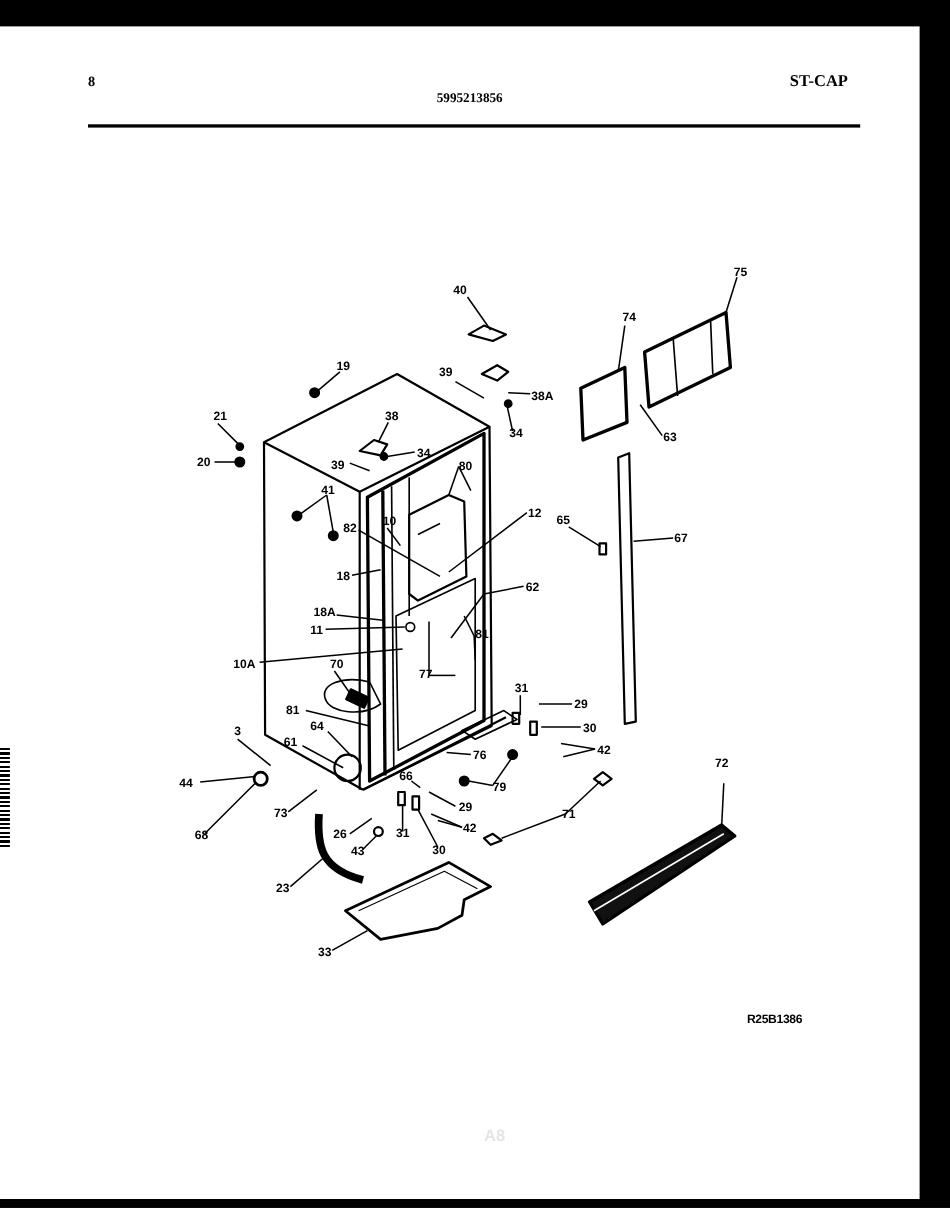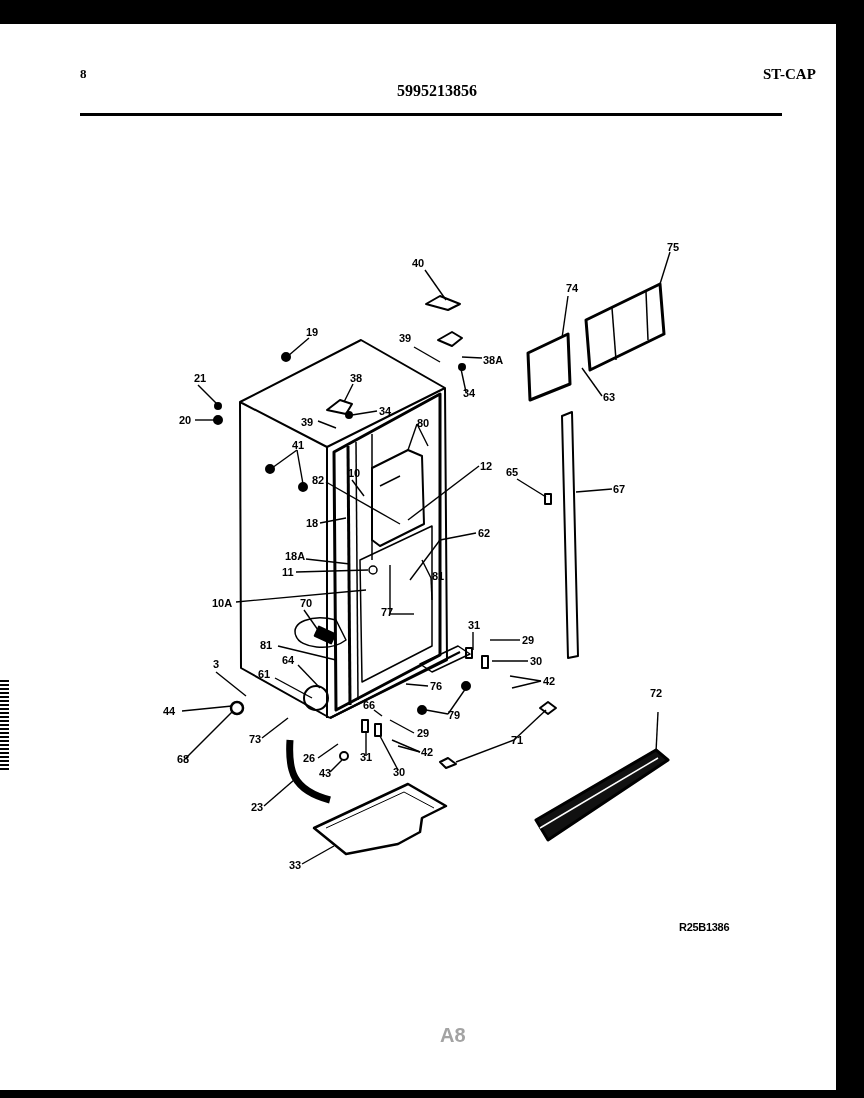--- a/index.html
+++ b/index.html
@@ -1,23 +1,23 @@
 <!DOCTYPE html>
 <html><head>
   <meta charset="utf-8">
   <style>
     html, body { margin: 0; padding: 0; background: #000; }
     body { width: 864px; height: 1098px; position: relative; overflow: hidden; font-family: "Liberation Serif", serif; }
     .page { position: absolute; left: 0; top: 24px; width: 836px; height: 1066px; background: #fff; }
     .hdr-page { position: absolute; left: 80px; top: 66px; font-size: 13px; font-weight: bold; color: #000; }
-    .hdr-model { position: absolute; left: 397px; top: 82px; font-size: 16px; font-weight: bold; color: #000; }
-    .hdr-code { position: absolute; left: 718px; top: 66px; font-size: 15px; font-weight: bold; color: #000; margin-left: 45px; }
+    .hdr-model { position: absolute; left: 397px; top: 82px; font-size: 12px; font-weight: bold; color: #000; }
+    .hdr-code { position: absolute; left: 718px; top: 66px; font-size: 15px; font-weight: bold; color: #000; }
     .hdr-rule { position: absolute; left: 80px; top: 113px; width: 702px; height: 3px; background: #000; }
     .ref { position: absolute; left: 679px; top: 921px; font-family: "Liberation Sans", sans-serif; font-size: 11px; font-weight: bold; color: #000; letter-spacing: -0.3px; }
-    .pgcode { position: absolute; left: 440px; top: 1024px; font-family: "Liberation Sans", sans-serif; font-size: 20px; font-weight: bold; color: #a3a3a3; }
+    .pgcode { position: absolute; left: 440px; top: 1024px; font-family: "Liberation Sans", sans-serif; font-size: 15px; font-weight: bold; color: #e5e5e5; }
     svg.diagram { position: absolute; left: 0; top: 0; }
     svg text { font-family: "Liberation Sans", sans-serif; font-weight: bold; font-size: 11px; fill: #000; }
     .edge-scan { position: absolute; left: 0; top: 680px; width: 9px; height: 90px;
       background: repeating-linear-gradient(#000 0 2px, #fff 2px 4px); }
   </style>
 </head>
 <body>
 
 <div class="page"></div>
 

